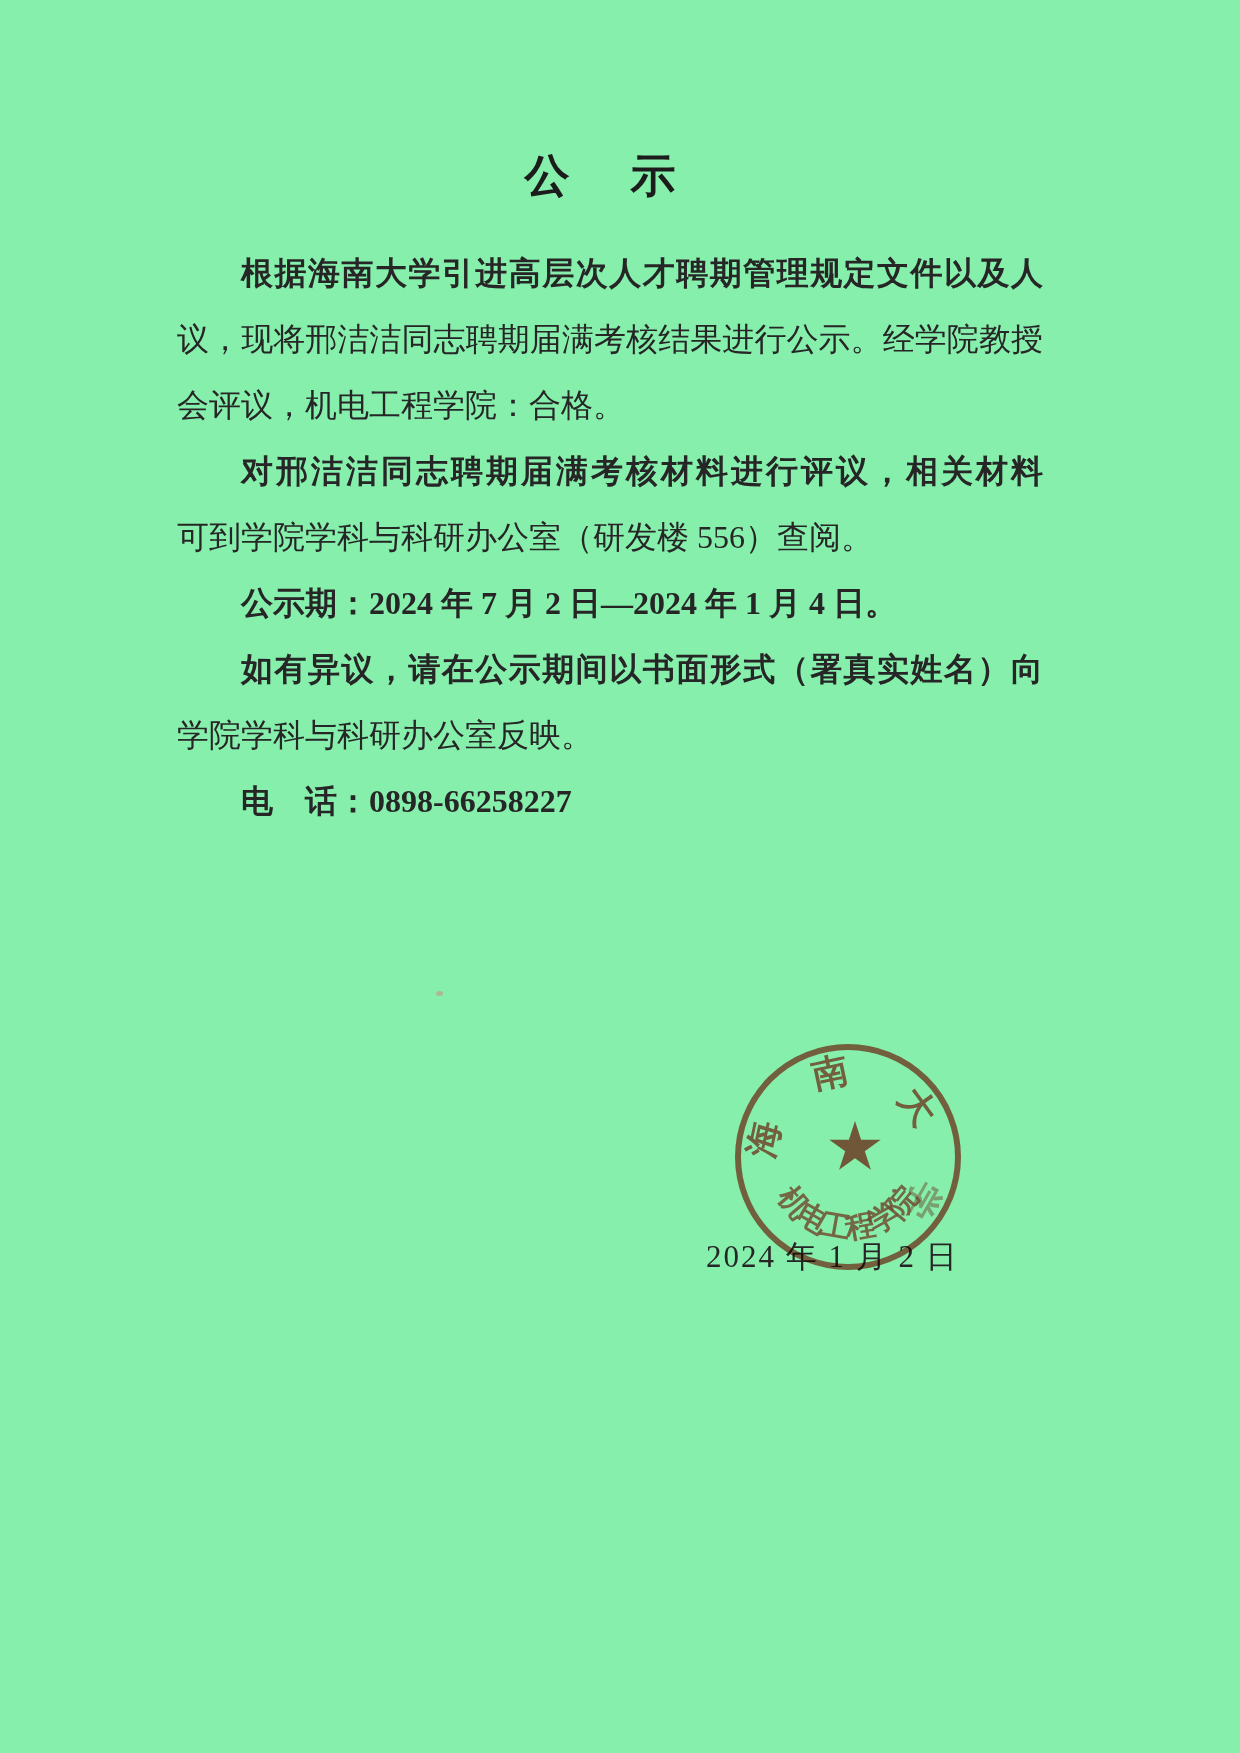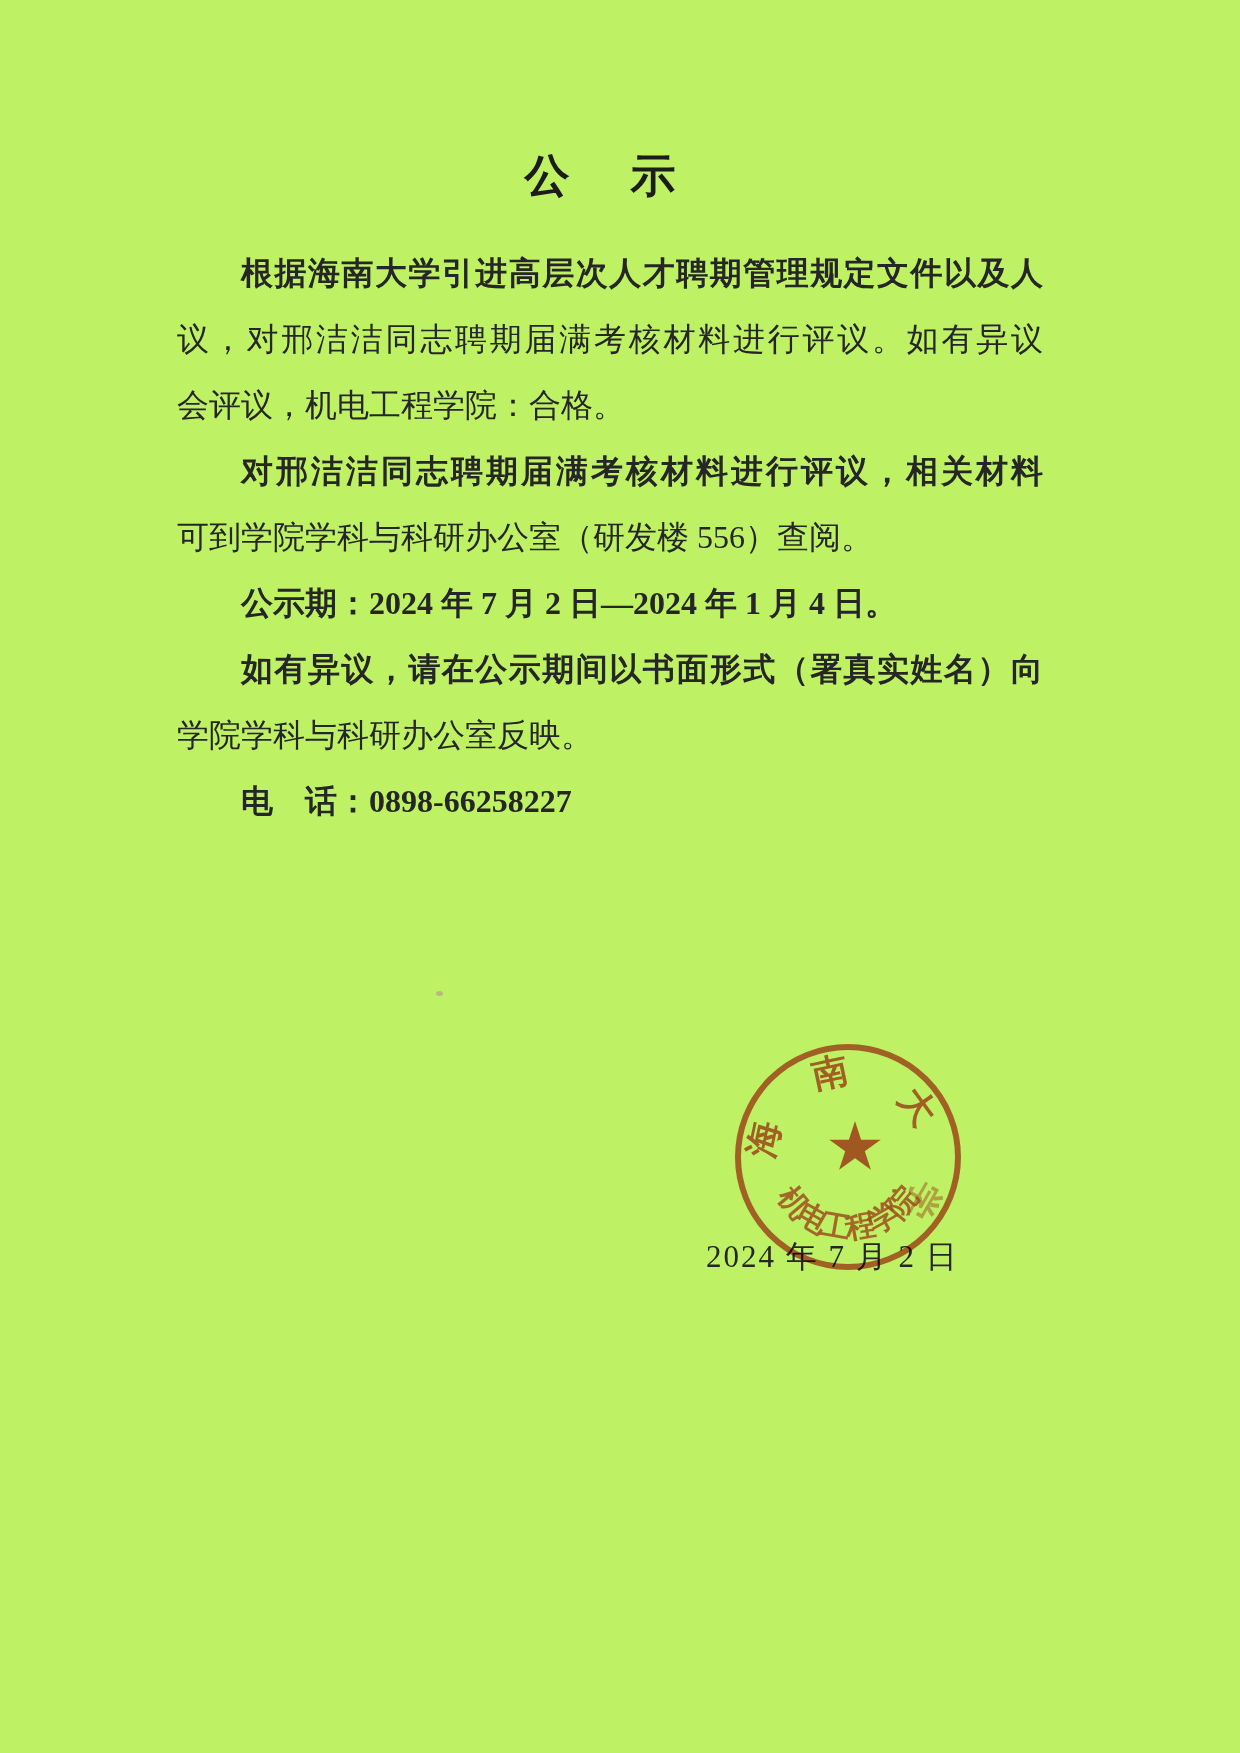--- a/index.html
+++ b/index.html
@@ -1,20 +1,20 @@
 <!DOCTYPE html>
 <html><head>
 <meta charset="utf-8">
 <style>
   html,body { margin:0; padding:0; background:#e8e8e8; }
   .page {
     position:relative;
     width:1240px; height:1753px;
     margin:0 auto;
-    background:#bef264;
+    background:#86efac;
     overflow:hidden;
     font-family:"Liberation Serif","DejaVu Serif",serif;
     color:#262626;
   }
   .title {
     position:absolute;
     top:146px; left:-16px;
     width:1240px;
     text-align:center;
     font-size:45px;
@@ -80,31 +80,31 @@
 </style>
 </head>
 <body>
 
 <div class="page">
 
   <div class="title">公　示</div>
 
   <div class="body-block">
     <div class="bline indent fill">根据海南大学引进高层次人才聘期管理规定文件以及人</div>
-    <div class="bline fill">议，对邢洁洁同志聘期届满考核材料进行评议。如有异议</div>
+    <div class="bline fill">议，现将邢洁洁同志聘期届满考核结果进行公示。经学院教授</div>
     <div class="bline">会评议，机电工程学院：合格。</div>
     <div class="bline indent fill">对邢洁洁同志聘期届满考核材料进行评议，相关材料</div>
     <div class="bline">可到学院学科与科研办公室（研发楼 556）查阅。</div>
     <div class="bline indent">公示期：2024 年 7 月 2 日—2024 年 1 月 4 日。</div>
     <div class="bline indent fill">如有异议，请在公示期间以书面形式（署真实姓名）向</div>
     <div class="bline">学院学科与科研办公室反映。</div>
     <div class="bline indent">电　话：0898-66258227</div>
   </div>
 
-  <div class="sig-date">2024 年 7 月 2 日</div>
+  <div class="sig-date">2024 年 1 月 2 日</div>
 
   <svg class="stamp" viewBox="0 0 240 240" xmlns="http://www.w3.org/2000/svg">
 
     <circle cx="120" cy="120" r="110" fill="none" stroke-width="6" opacity="0.9" stroke="#d0463a"></circle>
 
     <polygon points="127,84 133.1,102.7 152.7,102.7 136.8,114.2 142.9,132.8 127,121.3 111.1,132.8 117.2,114.2 101.3,102.7 120.9,102.7" opacity="0.95" fill="#d0463a"></polygon>
 
     <text font-size="36" font-weight="700" x="35.9" y="102.1" transform="rotate(-78 35.9 102.1)" opacity="0.9" fill="#d0463a">海</text>
     <text font-size="36" font-weight="700" x="102.1" y="35.9" transform="rotate(-12 102.1 35.9)" opacity="0.9" fill="#d0463a">南</text>
     <text font-size="36" font-weight="700" x="189.6" y="69.4" transform="rotate(54 189.6 69.4)" opacity="0.9" fill="#d0463a">大</text>

